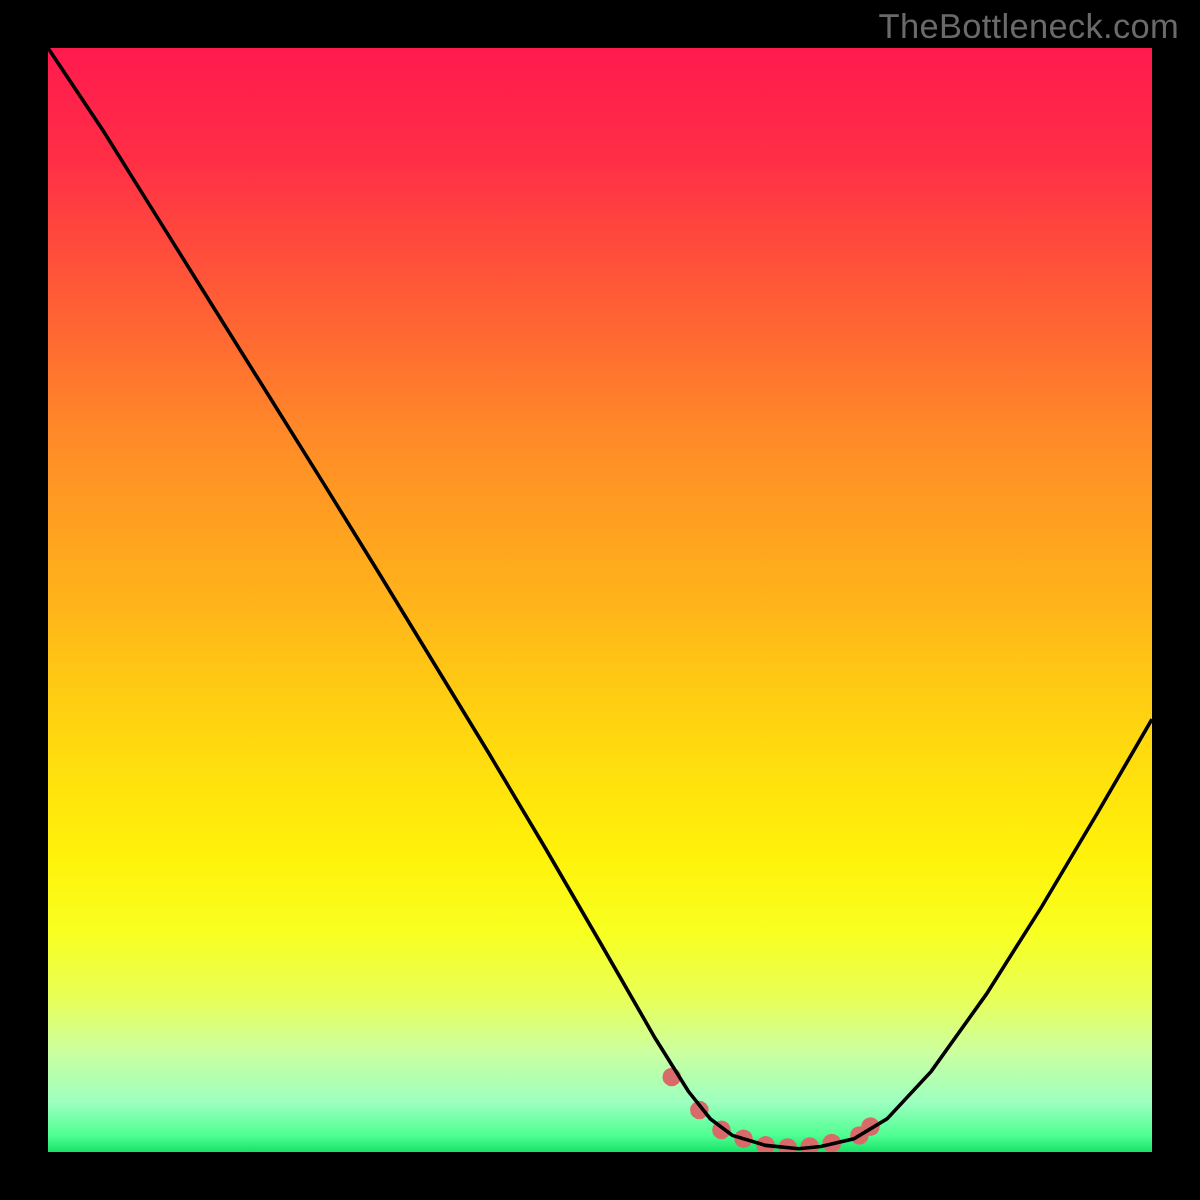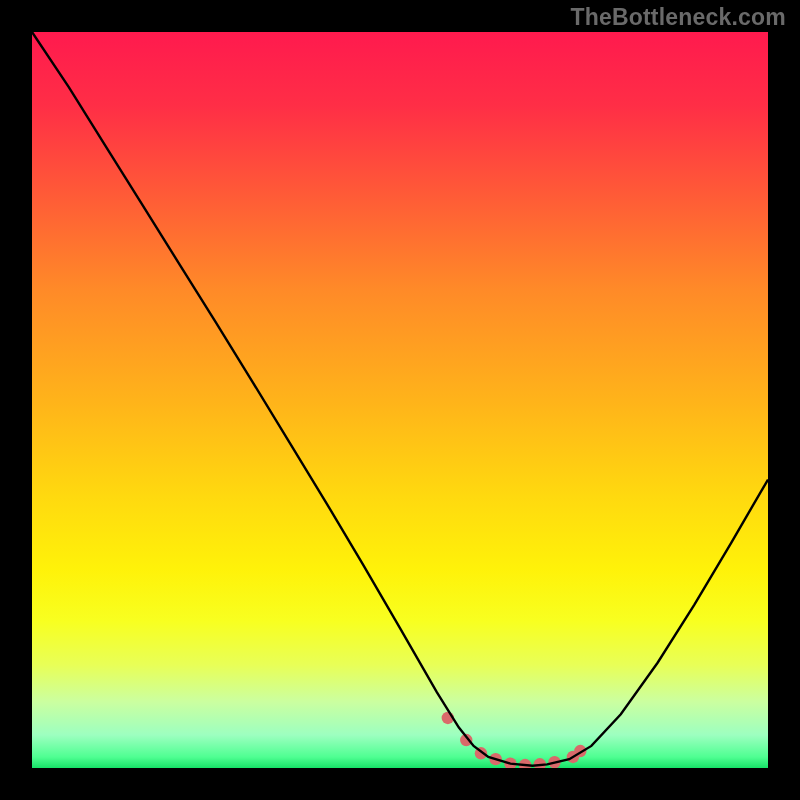--- a/index.html
+++ b/index.html
@@ -15,21 +15,21 @@
     width: 800px;
     height: 800px;
     background: #000;
   }
   .watermark {
     position: absolute;
     top: 4px;
     right: 14px;
     font-family: Arial, Helvetica, sans-serif;
     font-size: 23px;
-    font-weight: 700;
+    font-weight: 400;
     color: #6a6a6a;
     letter-spacing: 0.2px;
   }
   .plot-area {
     position: absolute;
     left: 32px;
     top: 32px;
     width: 736px;
     height: 736px;
     overflow: hidden;

